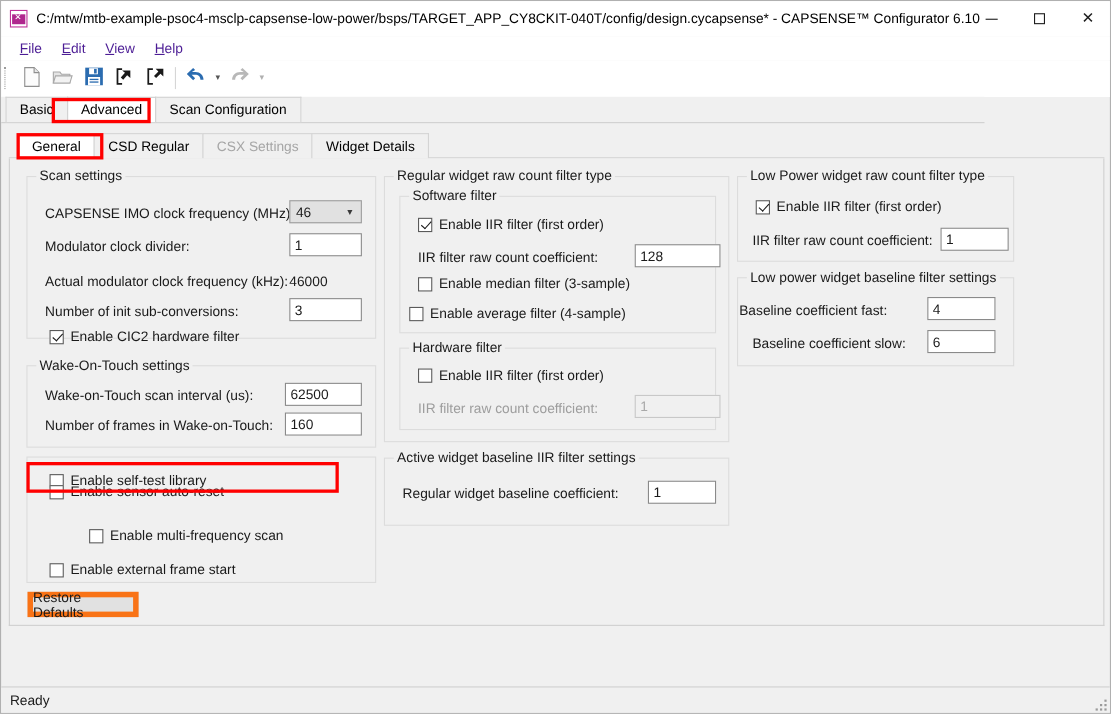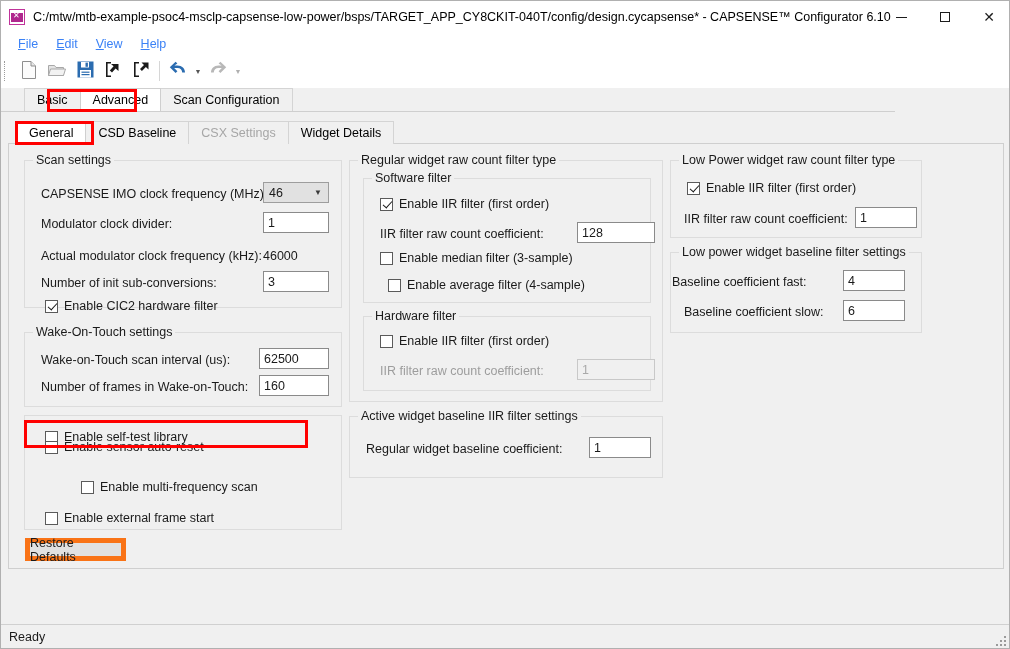--- a/index.html
+++ b/index.html
@@ -105,21 +105,21 @@
     width: 1010px; height: 22px;
     background: #ffffff;
     display: flex;
     align-items: center;
     padding-left: 8px;
     box-sizing: border-box;
   }
   .menu-item {
     padding: 2px 9px;
     font-size: 12.5px;
-    color: #3b82f6;
+    color: #4c1d95;
     cursor: default;
   }
   .menu-item .acc { text-decoration: underline; }
 
   
   .toolbar {
     position: absolute;
     left: 0; top: 54px;
     width: 1010px; height: 32px;
     background: #ffffff;
@@ -156,21 +156,21 @@
 
   
   .tabstrip-outer {
     position: absolute;
     left: 0; top: 87px;
     width: 894px; height: 24px;
     background: #f0f0f0;
     border-bottom: 1px solid #cfcfcf;
     display: flex;
     align-items: flex-end;
-    padding-left: 23px;
+    padding-left: 4px;
     box-sizing: border-box;
   }
   .tab {
     height: 23px;
     padding: 0 12px;
     display: flex;
     align-items: center;
     font-size: 12.5px;
     color: #000;
     background: #f0f0f0;
@@ -468,21 +468,21 @@
         <span>Scan Configuration</span>
       </div>
   </div>
   <div class="redbox" style="left:46px; top:88px; width:90px; height:23px;"></div>
 
   <div class="tabstrip-inner">
     <div class="tab active">
         <span>General</span>
       </div>
     <div class="tab">
-        <span>CSD Baseline</span>
+        <span>CSD Regular</span>
       </div>
     <div class="tab disabled">
         <span>CSX Settings</span>
       </div>
     <div class="tab">
         <span>Widget Details</span>
       </div>
   </div>
   <div class="redbox" style="left:14px; top:120px; width:79px; height:24px;"></div>
 
@@ -554,21 +554,21 @@
           <span class="txt">Enable IIR filter (first order)</span>
         </div>
 
         <div class="lbl" style="left:16px; top:48px;">IIR filter raw count coefficient:</div>
         <div class="field" style="left:213px; top:43px; width:78px;">128</div>
 
         <div class="cb" style="left:16px; top:72px;">
           <span class="box"></span>
           <span class="txt">Enable median filter (3-sample)</span>
         </div>
-        <div class="cb" style="left:24px; top:99px;">
+        <div class="cb" style="left:8px; top:99px;">
           <span class="box"></span>
           <span class="txt">Enable average filter (4-sample)</span>
         </div>
       </div>
 
       <div class="group" style="left:13px; top:155px; width:288px; height:75px;">
         <div class="legend">Hardware filter</div>
 
         <div class="cb" style="left:16px; top:17px;">
           <span class="box"></span>

